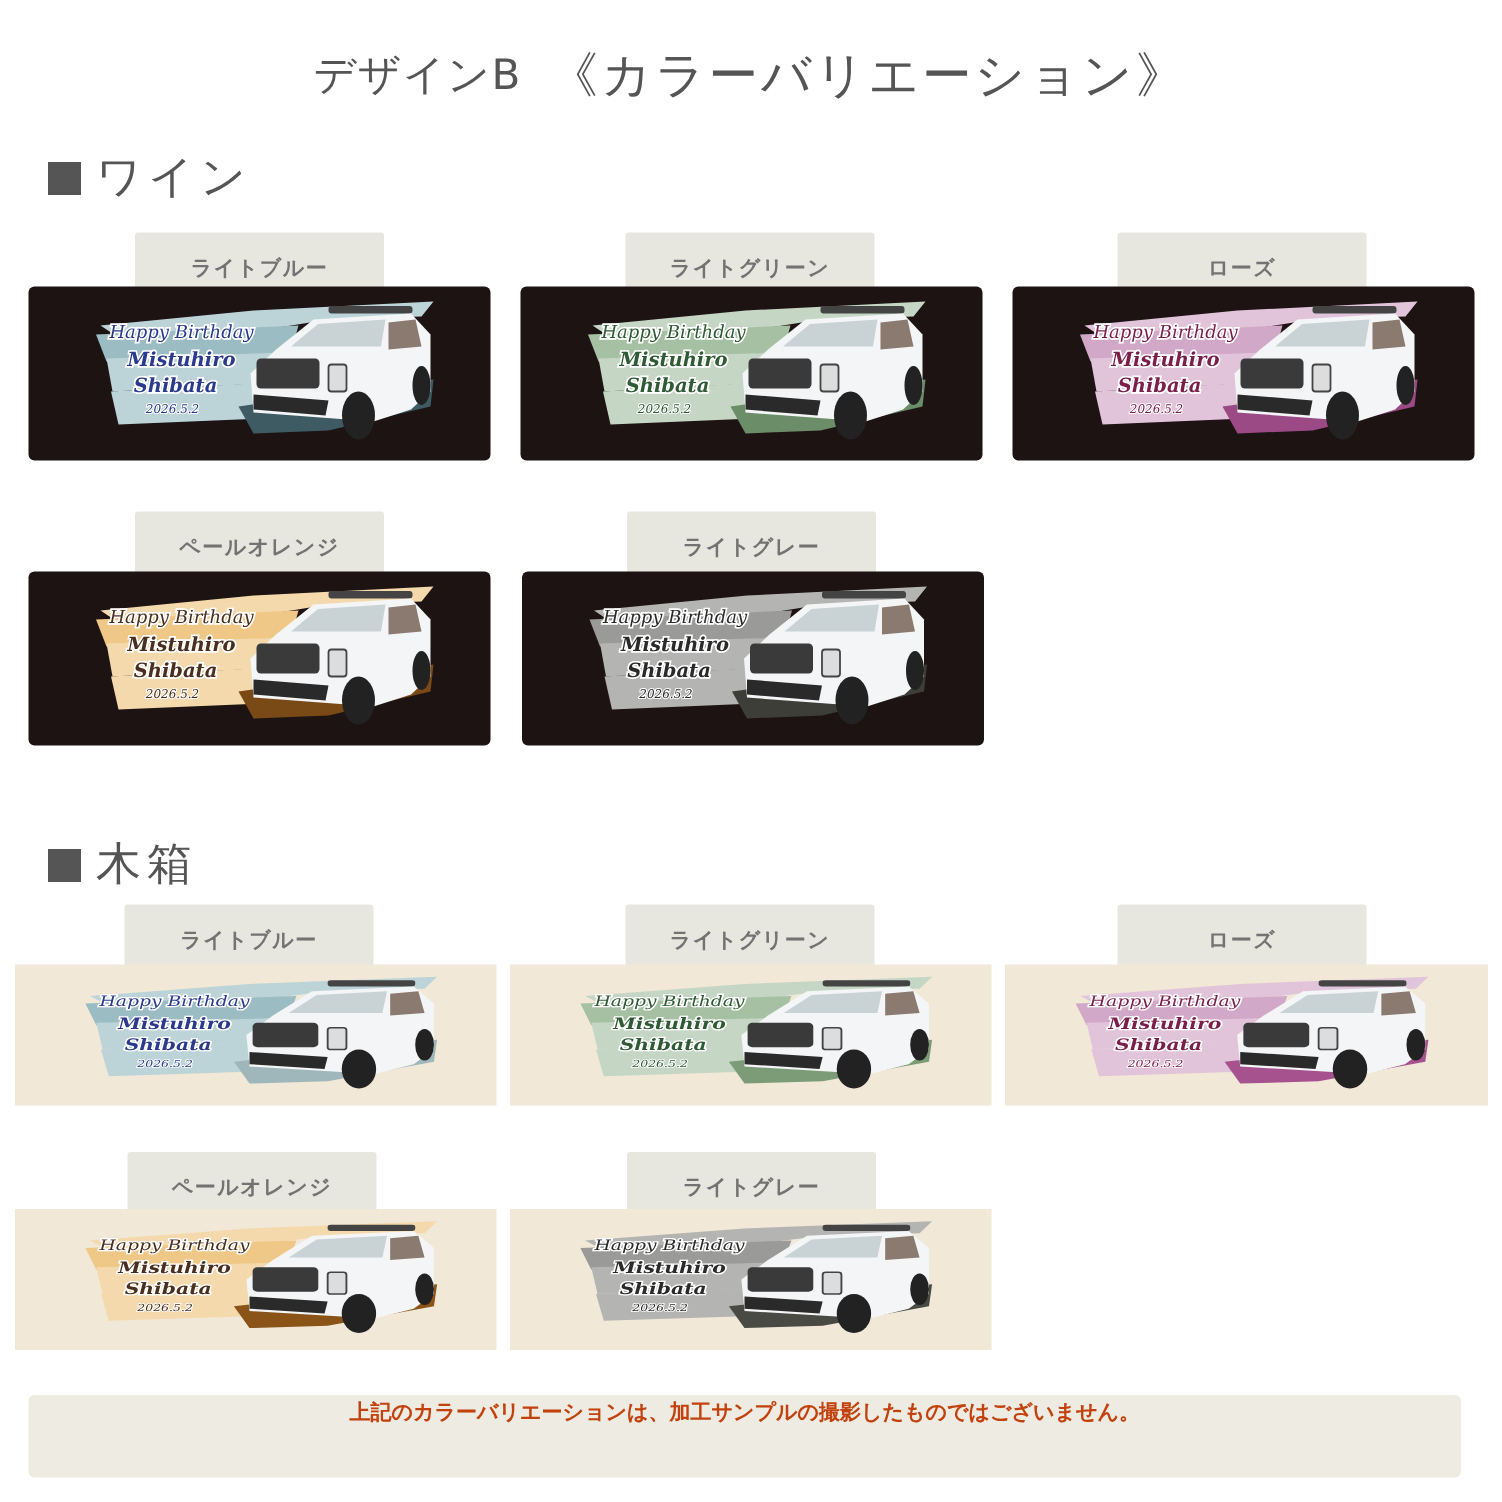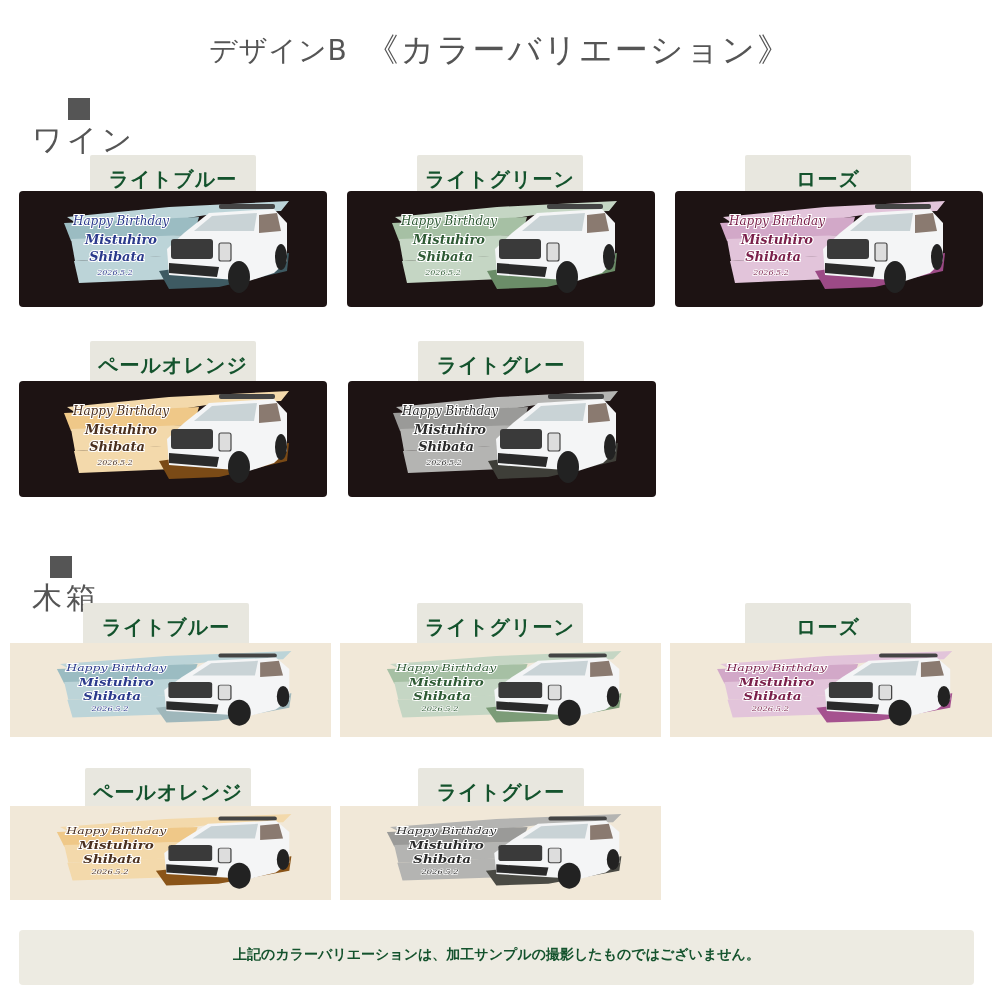--- a/index.html
+++ b/index.html
@@ -3,31 +3,31 @@
 <meta charset="utf-8">
 <style>
   * { box-sizing: border-box; margin: 0; padding: 0; }
   html, body { width: 1001px; height: 1001px; background: #ffffff; overflow: hidden; }
   body { position: relative; font-family: "DejaVu Sans", "Liberation Sans", sans-serif; color: #555; }
 
   .title { position: absolute; top: 28px; left: 0; width: 1001px; text-align: center; white-space: nowrap; }
   .title .main { font-size: 28px; color: #555; letter-spacing: 1px; vertical-align: middle; }
   .title .sub { font-size: 33px; color: #555; letter-spacing: 2px; margin-left: 18px; vertical-align: middle; }
 
-  .section-head { position: absolute; left: 32px; font-size: 30px; color: #555; letter-spacing: 4px; display: flex; align-items: center; flex-direction: column; }
+  .section-head { position: absolute; left: 32px; font-size: 30px; color: #555; letter-spacing: 4px; display: flex; align-items: center; }
   .section-head .sq { width: 22px; height: 22px; background: #555; margin-right: 10px; display: inline-block; }
 
-  .label { position: absolute; height: 48px; background: #e8e7df; border-radius: 2px; display: flex; align-items: center; justify-content: center; font-size: 20px; font-weight: bold; color: #14532d; letter-spacing: 1px; }
+  .label { position: absolute; height: 48px; background: #e8e7df; border-radius: 2px; display: flex; align-items: center; justify-content: center; font-size: 14px; font-weight: bold; color: #737373; letter-spacing: 1px; }
 
   .panel { position: absolute; overflow: hidden; }
   .panel.wine { background: #1d1313; border-radius: 4px; }
   .panel.wood { background: #f1e8d8; }
   .panel svg { position: absolute; left: 0; top: 0; width: 100%; height: 100%; }
 
-  .note { position: absolute; left: 19px; top: 930px; width: 955px; height: 55px; background: #edebe2; border-radius: 4px; text-align: center; padding-top: 14px; font-size: 14px; font-weight: bold; color: #14532d; line-height: 21px; }
+  .note { position: absolute; left: 19px; top: 930px; width: 955px; height: 55px; background: #edebe2; border-radius: 4px; text-align: center; padding-top: 2px; font-size: 14px; font-weight: bold; color: #c2410c; line-height: 21px; }
 </style>
 </head>
 <body>
 
 <div class="title">
   <span class="main">デザインB</span><span class="sub">《カラーバリエーション》</span>
 </div>
 
 <div class="section-head" style="top:98px;">
   <span class="sq"></span>

